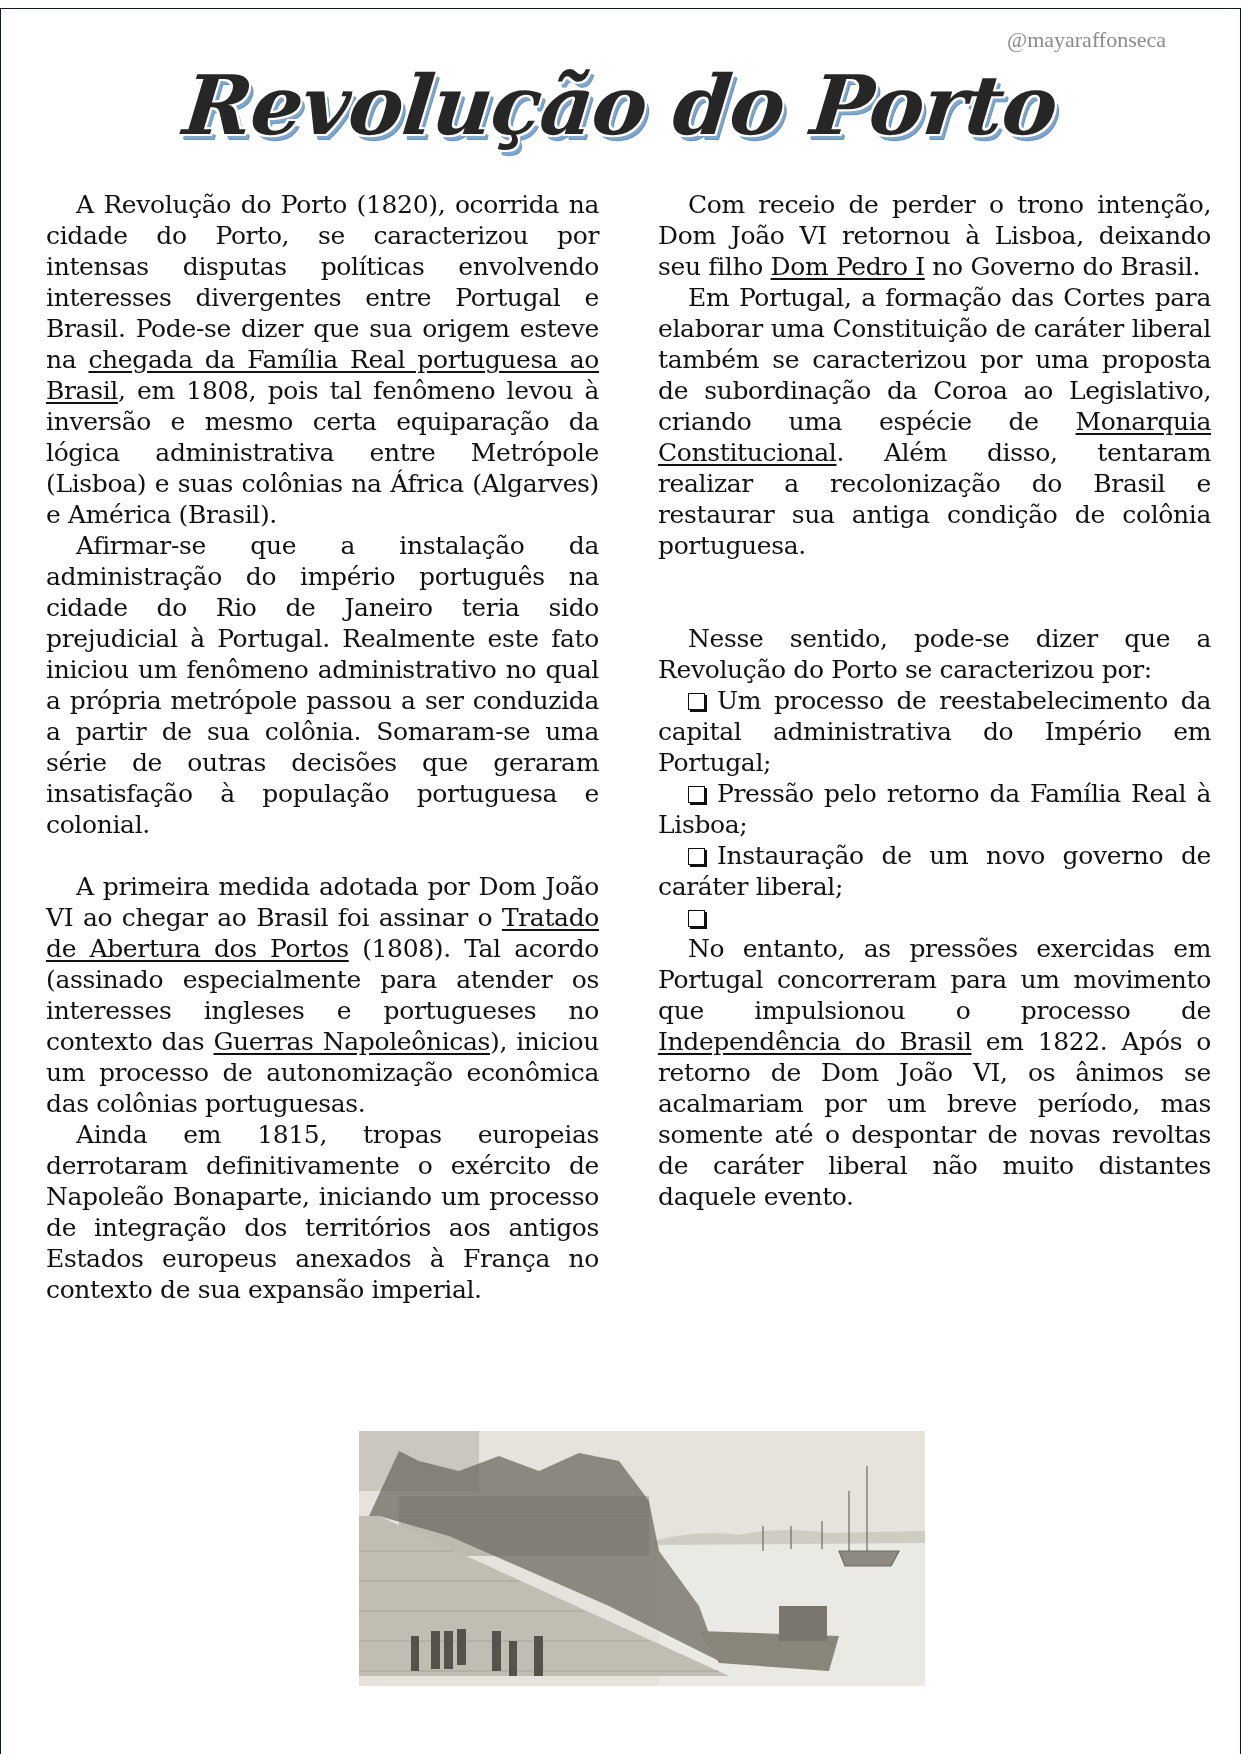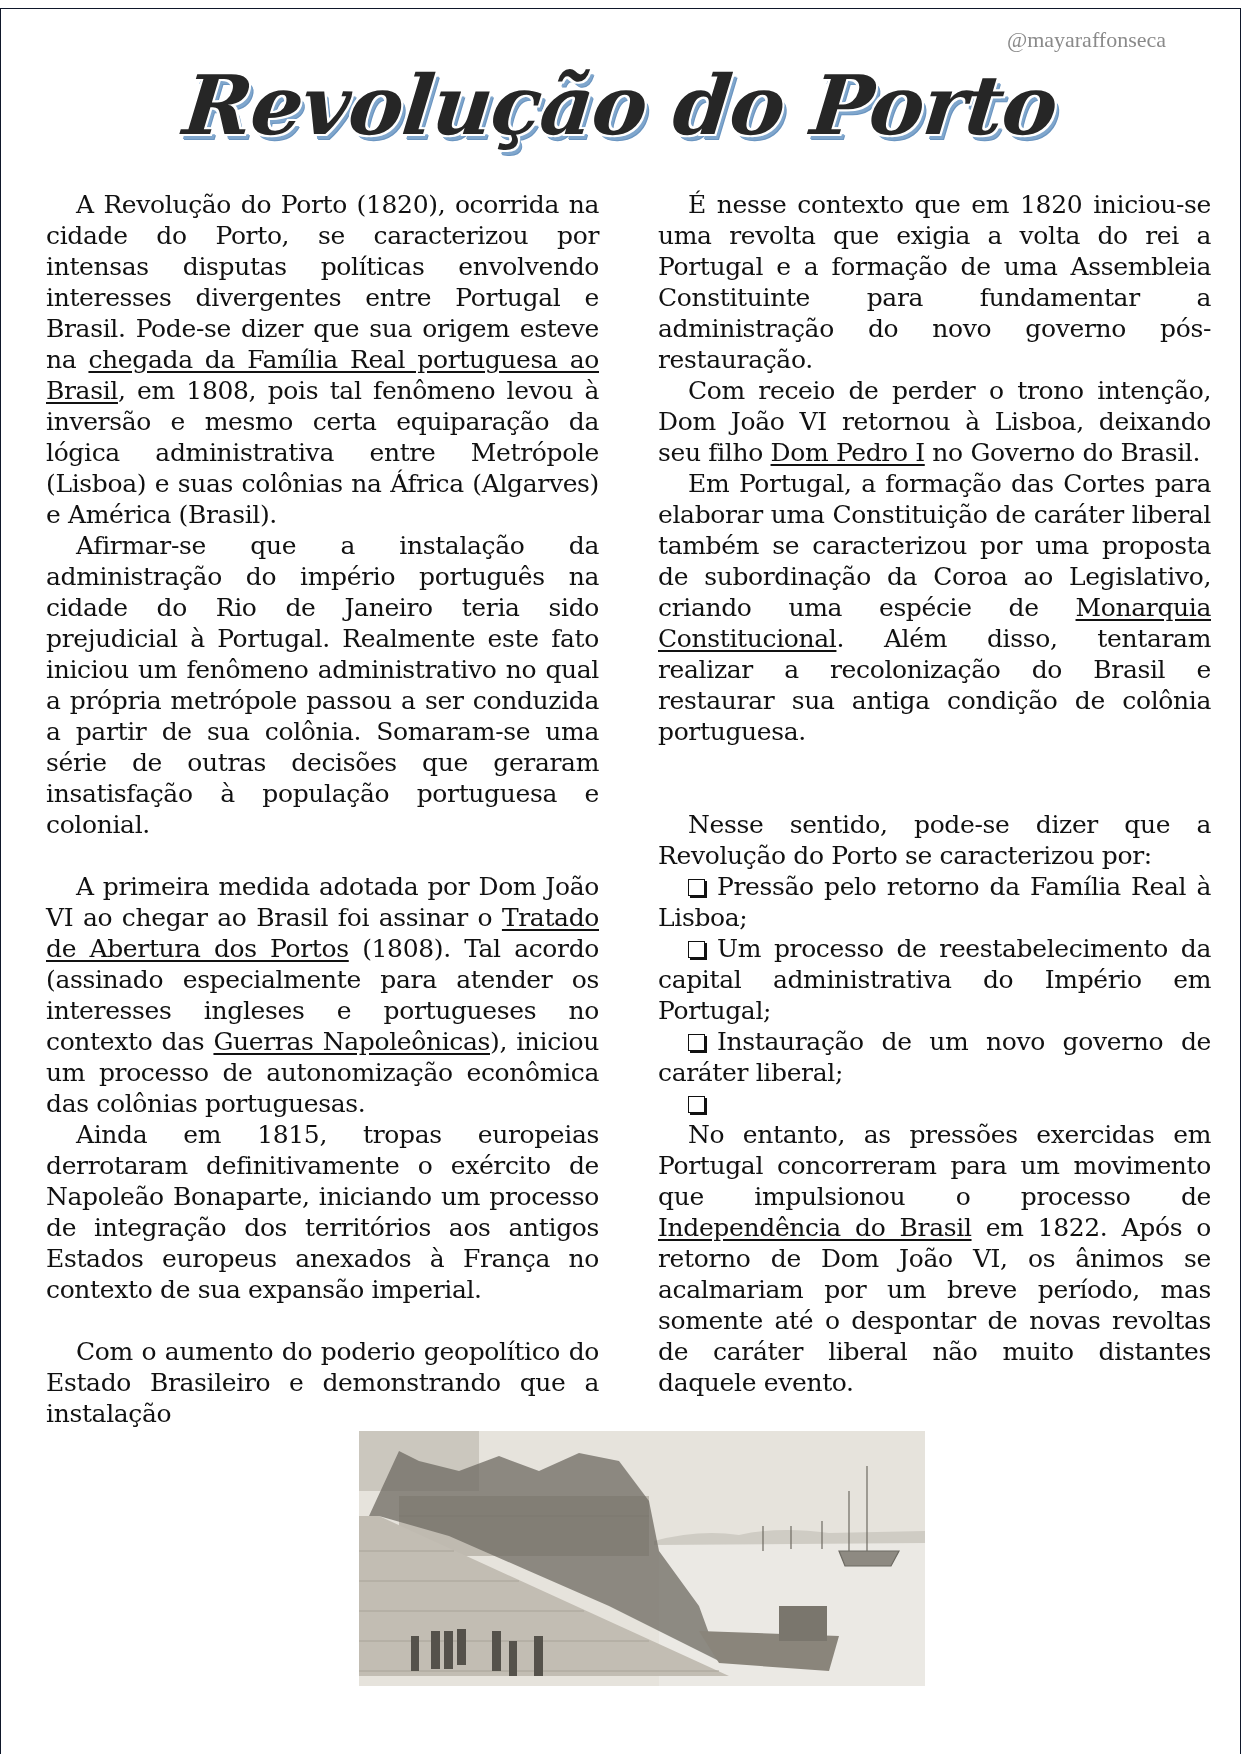--- a/index.html
+++ b/index.html
@@ -52,34 +52,32 @@
 
   <div class="col col-left">
     <p>
       <span>A Revolução do Porto (1820), ocorrida na cidade do Porto, se caracterizou por intensas disputas políticas envolvendo interesses divergentes entre Portugal e Brasil. Pode-se dizer que sua origem esteve na </span><span class="u">chegada da Família Real portuguesa ao Brasil</span><span>, em 1808, pois tal fenômeno levou à inversão e mesmo certa equiparação da lógica administrativa entre Metrópole (Lisboa) e suas colônias na África (Algarves) e América (Brasil).</span>
     </p>
     <p>Afirmar-se que a instalação da administração do império português na cidade do Rio de Janeiro teria sido prejudicial à Portugal. Realmente este fato iniciou um fenômeno administrativo no qual a própria metrópole passou a ser conduzida a partir de sua colônia. Somaram-se uma série de outras decisões que geraram insatisfação à população portuguesa e colonial.</p>
     <p class="gap">
       <span>A primeira medida adotada por Dom João VI ao chegar ao Brasil foi assinar o </span><span class="u">Tratado de Abertura dos Portos</span><span> (1808). Tal acordo (assinado especialmente para atender os interesses ingleses e portugueses no contexto das </span><span class="u">Guerras Napoleônicas</span><span>), iniciou um processo de autonomização econômica das colônias portuguesas.</span>
     </p>
     <p>Ainda em 1815, tropas europeias derrotaram definitivamente o exército de Napoleão Bonaparte, iniciando um processo de integração dos territórios aos antigos Estados europeus anexados à França no contexto de sua expansão imperial.</p>
-    <p class="gap">Com o aumento do poderio geopolítico do Estado Brasileiro e demonstrando que a instalação</p>
   </div>
 
   <div class="col col-right">
-    <p>É nesse contexto que em 1820 iniciou-se uma revolta que exigia a volta do rei a Portugal e a formação de uma Assembleia Constituinte para fundamentar a administração do novo governo pós-restauração.</p>
     <p>
       <span>Com receio de perder o trono intenção, Dom João VI retornou à Lisboa, deixando seu filho </span><span class="u">Dom Pedro I</span><span> no Governo do Brasil.</span>
     </p>
     <p>
       <span>Em Portugal, a formação das Cortes para elaborar uma Constituição de caráter liberal também se caracterizou por uma proposta de subordinação da Coroa ao Legislativo, criando uma espécie de </span><span class="u">Monarquia Constitucional</span><span>. Além disso, tentaram realizar a recolonização do Brasil e restaurar sua antiga condição de colônia portuguesa.</span>
     </p>
     <p class="gap2">Nesse sentido, pode-se dizer que a Revolução do Porto se caracterizou por:</p>
+    <p><span class="bullet"></span><span>Um processo de reestabelecimento da capital administrativa do Império em Portugal;</span></p>
     <p><span class="bullet"></span><span>Pressão pelo retorno da Família Real à Lisboa;</span></p>
-    <p><span class="bullet"></span><span>Um processo de reestabelecimento da capital administrativa do Império em Portugal;</span></p>
     <p><span class="bullet"></span><span>Instauração de um novo governo de caráter liberal;</span></p>
     <p><span class="bullet"></span></p>
     <p>
       <span>No entanto, as pressões exercidas em Portugal concorreram para um movimento que impulsionou o processo de </span><span class="u">Independência do Brasil</span><span> em 1822. Após o retorno de Dom João VI, os ânimos se acalmariam por um breve período, mas somente até o despontar de novas revoltas de caráter liberal não muito distantes daquele evento.</span>
     </p>
   </div>
 
   <div class="illus" title="engraving of the royal family departing by boat from a quay with waving crowd on stepped wall, ships in harbor">
     <svg width="566" height="255" viewBox="0 0 566 255">
 

